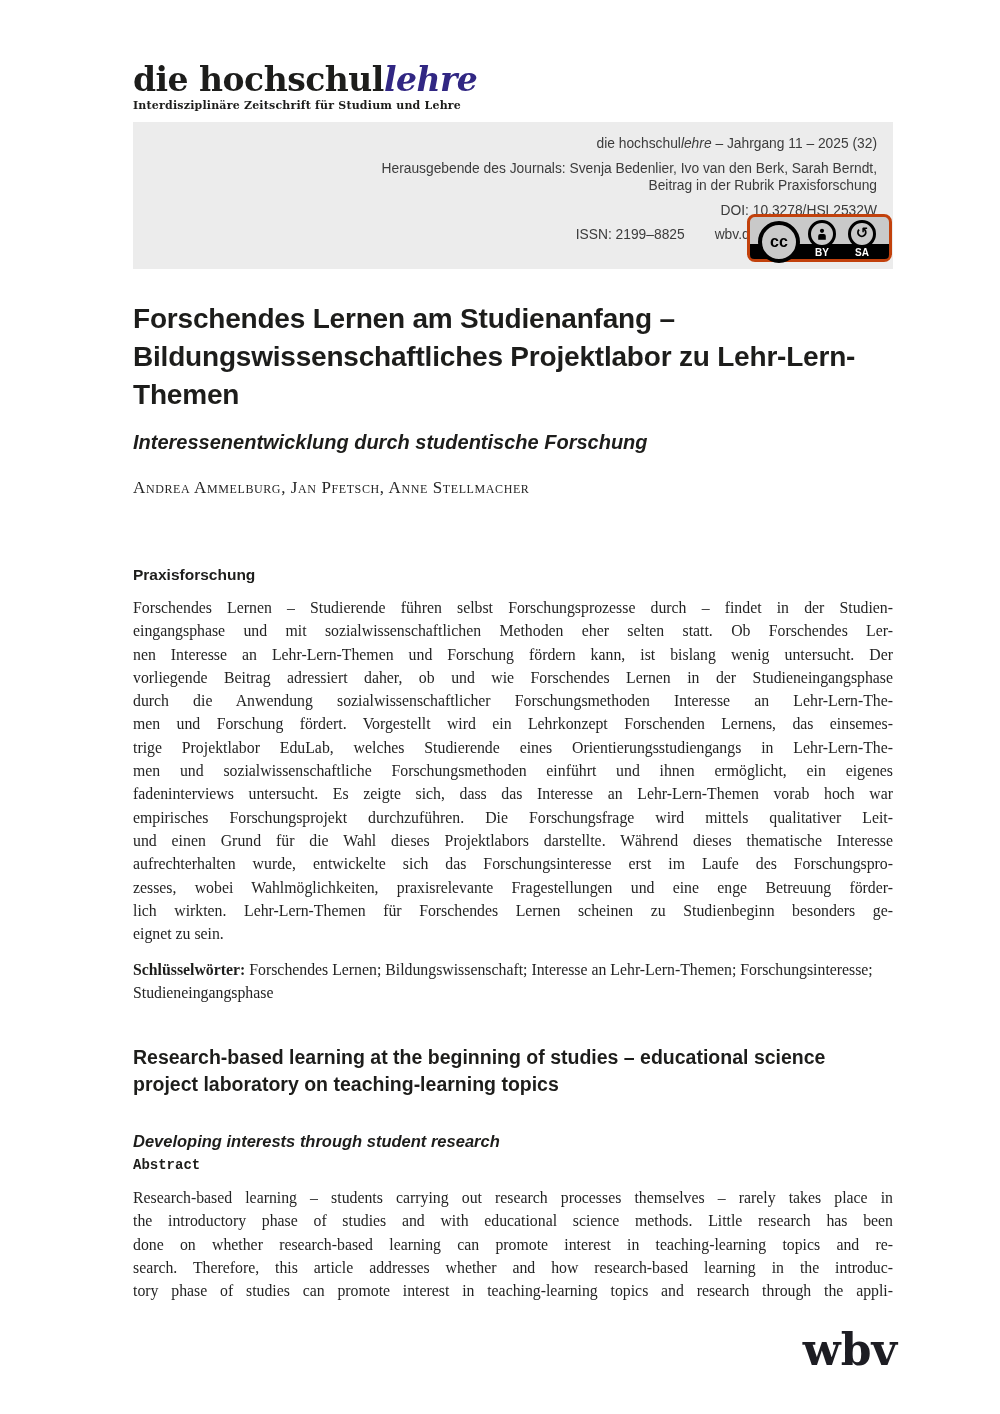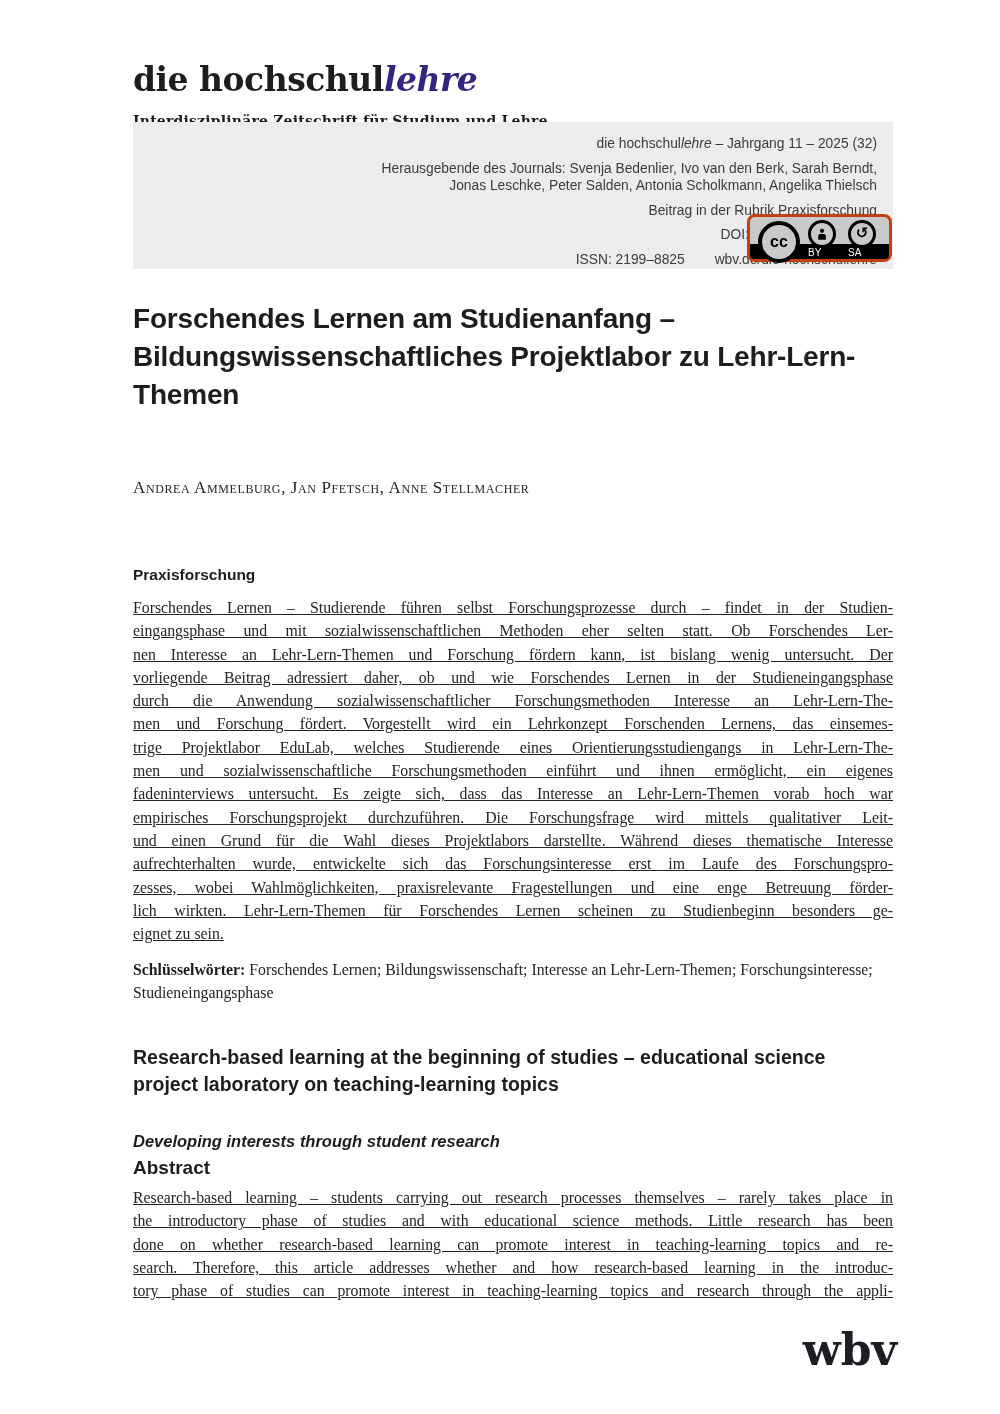--- a/index.html
+++ b/index.html
@@ -6,91 +6,90 @@
   body{
     width:1000px;height:1414px;background:#ffffff;position:relative;
     font-family:"Liberation Serif", serif;color:#222;overflow:hidden;
   }
   .content{position:absolute;left:133px;top:0;width:760px;height:1352px;}
 
   
   .logo{position:absolute;top:62px;left:0;}
   .logo-word{font-family:"DejaVu Serif", serif;font-weight:bold;font-size:33px;line-height:36px;color:#1d1d1b;letter-spacing:-0.5px;}
   .logo-accent{font-style:italic;color:#312783;}
-  .logo-sub{font-family:"DejaVu Serif", serif;font-weight:bold;font-size:14px;color:#1d1d1b;letter-spacing:0.2px;margin-top:15px;}
+  .logo-sub{font-family:"DejaVu Serif", serif;font-weight:bold;font-size:11px;color:#1d1d1b;letter-spacing:0.2px;margin-top:1px;}
 
   
   .metabox{position:absolute;top:122px;left:0;width:760px;height:147px;background:#ececec;box-sizing:border-box;
     padding:13px 16px 10px 16px;font-family:"Liberation Sans", sans-serif;font-size:13.8px;color:#3c3c3c;line-height:17.5px;text-align:right;}
   .metabox .entry{margin:0 0 7px 0;}
   .metabox .ital{font-style:italic;}
   .issn-url .url{margin-left:30px;}
 
   
   .cc-badge{position:absolute;top:214px;right:1px;width:145px;height:48px;background:#c9c9c9;
     border:3px solid #c2410c;border-radius:8px;box-sizing:border-box;}
   .cc-strip{position:absolute;left:0;right:0;bottom:0;height:15px;background:#000;border-radius:0 0 4px 4px;}
   .cc-circle{position:absolute;left:8px;top:4px;width:34px;height:34px;border:4px solid #000;border-radius:50%;
     background:#c9c9c9;display:flex;align-items:center;justify-content:center;
     font-family:"Liberation Sans", sans-serif;font-weight:bold;font-size:16px;color:#000;z-index:2;}
   .mini-circle{position:absolute;top:3px;width:22px;height:22px;border:3px solid #000;border-radius:50%;
     background:#c9c9c9;display:flex;align-items:center;justify-content:center;}
   .mini-by{left:58px;}
   .mini-sa{left:98px;}
   .sa-glyph{font-family:"DejaVu Sans", sans-serif;font-weight:bold;font-size:15px;color:#000;line-height:1;transform:translateY(-1px);}
-  .cc-label{position:absolute;bottom:1px;width:28px;
-    font-family:"Liberation Sans", sans-serif;font-weight:normal;font-size:10px;color:#fff;z-index:2;}
+  .cc-label{position:absolute;bottom:1px;width:28px;text-align:center;
+    font-family:"Liberation Sans", sans-serif;font-weight:bold;font-size:10px;color:#fff;z-index:2;}
   .lab-by{left:58px;}
   .lab-sa{left:98px;}
 
   
   .title{position:absolute;top:300px;left:0;width:100%;
     font-family:"Liberation Sans", sans-serif;font-weight:bold;font-size:28px;line-height:38px;
     color:#1d1d1b;letter-spacing:-0.2px;}
   .subtitle{position:absolute;top:431px;left:0;width:100%;
     font-family:"Liberation Sans", sans-serif;font-weight:bold;font-style:italic;font-size:20px;color:#1d1d1b;}
   .authors{position:absolute;top:478px;left:0;width:100%;
     font-variant:small-caps;font-size:17px;letter-spacing:0.6px;color:#262626;}
 
   
   .sec-head{font-family:"Liberation Sans", sans-serif;font-weight:bold;color:#1d1d1b;}
   .head-de{position:absolute;top:566px;left:0;font-size:15.5px;}
-  .para{font-size:15.8px;line-height:23.3px;color:#242424;width:100%;text-decoration:underline;}
+  .para{font-size:15.8px;line-height:23.3px;color:#242424;width:100%;}
   .jline{text-align:justify;text-align-last:justify;white-space:normal;}
   .para .jline:last-child{text-align-last:left;}
   .para.justify-all .jline:last-child{text-align-last:justify;}
   .para-de{position:absolute;top:596px;left:0;}
   .keywords{position:absolute;top:958px;left:0;width:100%;font-size:15.8px;line-height:23.3px;color:#242424;}
   .kw-label{font-weight:bold;color:#1d1d1b;}
 
   .title-en{position:absolute;top:1044px;left:0;width:100%;
     font-family:"Liberation Sans", sans-serif;font-weight:bold;font-size:19.5px;line-height:27px;color:#1d1d1b;}
   .subtitle-en{position:absolute;top:1124px;left:0;width:100%;
     font-family:"Liberation Sans", sans-serif;font-weight:bold;font-style:italic;font-size:16.5px;color:#1d1d1b;margin-top:8px;}
-  .head-en{position:absolute;top:1157px;left:0;font-size:19px;}
+  .head-en{position:absolute;top:1157px;left:0;font-size:14px;font-family:Liberation Mono, monospace;}
   .para-en{position:absolute;top:1186px;left:0;}
 
   
   .wbv{position:absolute;top:1326px;right:103px;
     font-family:"DejaVu Serif", serif;font-weight:bold;font-size:44px;line-height:48px;color:#1d1d23;}
 </style>
 </head>
 <body>
 
 <div class="content">
 
   <div class="logo">
     <div class="logo-word"><span>die hochschul</span><span class="logo-accent">lehre</span></div>
     <div class="logo-sub">Interdisziplinäre Zeitschrift für Studium und Lehre</div>
   </div>
 
   <div class="metabox">
     <div class="entry"><span>die hochschul</span><span class="ital">lehre</span><span> – Jahrgang 11 – 2025 (32)</span></div>
     <div class="entry" style="margin-bottom:0;">Herausgebende des Journals: Svenja Bedenlier, Ivo van den Berk, Sarah Berndt,</div>
-    <div class="entry">Jonas Leschke, Peter Salden, Antonia Scholkmann, Angelika Thielsch</div>
     <div class="entry">Beitrag in der Rubrik Praxisforschung</div>
     <div class="entry">DOI: 10.3278/HSL2532W</div>
     <div class="entry issn-url"><span>ISSN: 2199–8825</span><span class="url">wbv.de/die-hochschullehre</span></div>
   </div>
 
   <div class="cc-badge">
     <div class="cc-strip"></div>
     <div class="cc-circle">cc</div>
     <div class="mini-circle mini-by">
       <svg width="14" height="14" viewBox="0 0 24 24" fill="#000">
@@ -103,20 +102,21 @@
       </div>
     <div class="cc-label lab-by">BY</div>
     <div class="cc-label lab-sa">SA</div>
   </div>
 
   <div class="title">
       <div class="title-line">Forschendes Lernen am Studienanfang –</div>
       <div class="title-line">Bildungswissenschaftliches Projektlabor zu Lehr-Lern-</div>
       <div class="title-line">Themen</div>
     </div>
+  <div class="subtitle">Interessenentwicklung durch studentische Forschung</div>
   <div class="authors">Andrea Ammelburg, Jan Pfetsch, Anne Stellmacher</div>
 
   <div class="sec-head head-de">Praxisforschung</div>
   <div class="para para-de">
       <div class="jline">Forschendes Lernen – Studierende führen selbst Forschungsprozesse durch – findet in der Studien-</div>
       <div class="jline">eingangsphase und mit sozialwissenschaftlichen Methoden eher selten statt. Ob Forschendes Ler-</div>
       <div class="jline">nen Interesse an Lehr-Lern-Themen und Forschung fördern kann, ist bislang wenig untersucht. Der</div>
       <div class="jline">vorliegende Beitrag adressiert daher, ob und wie Forschendes Lernen in der Studieneingangsphase</div>
       <div class="jline">durch die Anwendung sozialwissenschaftlicher Forschungsmethoden Interesse an Lehr-Lern-The-</div>
       <div class="jline">men und Forschung fördert. Vorgestellt wird ein Lehrkonzept Forschenden Lernens, das einsemes-</div>

